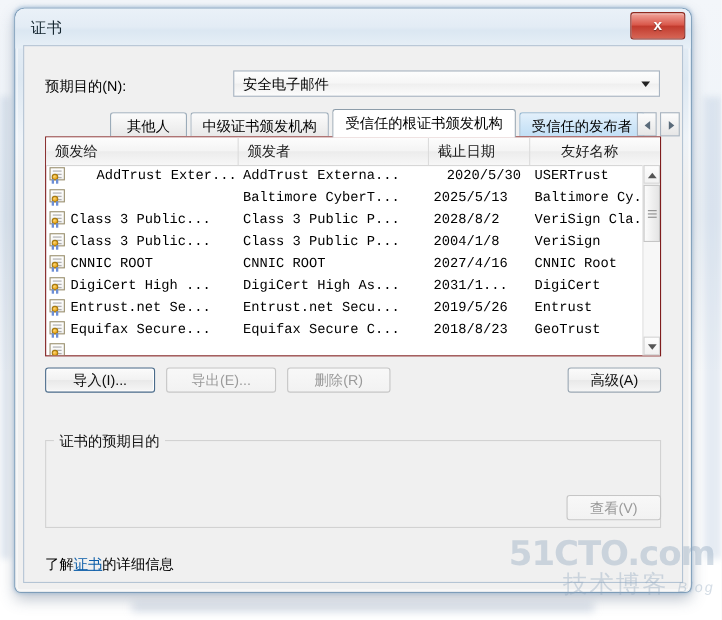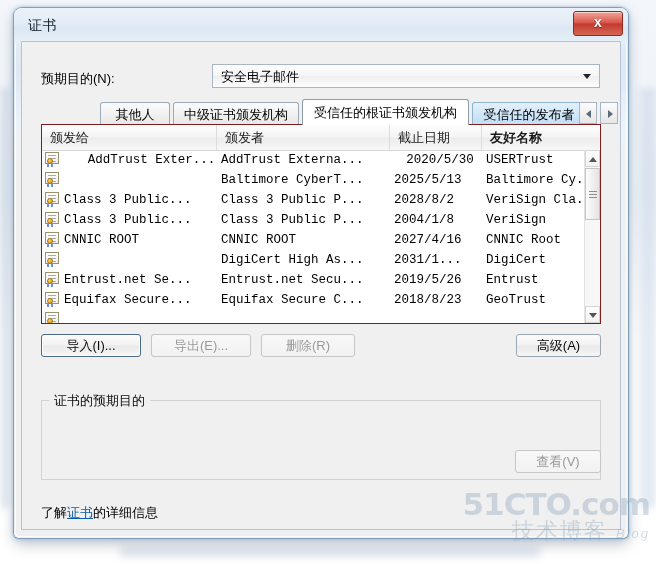--- a/index.html
+++ b/index.html
@@ -492,38 +492,38 @@
     <div id="purpose-label">预期目的(N):</div>
     <div id="purpose-combo">
       <span id="purpose-value">安全电子邮件</span>
       <span id="purpose-arrow"></span>
     </div>
 
     <div id="tabstrip">
       <div class="tab" style="left: 0px; width: 70px; text-align: left; margin-top: 31px;"><span>个人</span></div>
         <div class="tab" style="left: 59px; width: 70px; text-align: center;"><span>其他人</span></div>
         <div class="tab" style="left: 132px; width: 126px; text-align: center;"><span>中级证书颁发机构</span></div>
-        <div class="tab selected" style="left: 261px; width: 167px; text-align: center;"><span>受信任的根证书颁发机构</span></div>
+        <div class="tab selected" style="left: 261px; width: 167px; text-align: center; font-family: Liberation Mono, monospace;"><span>受信任的根证书颁发机构</span></div>
         <div class="tab highlight" style="left: 431px; width: 114px; text-align: center;"><span>受信任的发布者</span></div>
         <div id="tab-nav">
         <div class="tab-arrow left">
             <i></i>
           </div>
         <div class="tab-arrow right">
             <i></i>
           </div>
       </div>
     </div>
 
     <div id="listbox">
       <div id="list-header">
           <div class="col-head" style="left: 0px; width: 175px;">颁发给</div>
           <div class="col-head" style="left: 175px; width: 173px;">颁发者</div>
           <div class="col-head" style="left: 348px; width: 92px;">截止日期</div>
-          <div class="col-head" style="left: 440px; width: 104px; border-right: none; font-weight: bold;">友好名称</div>
+          <div class="col-head" style="left: 460px; width: 104px; border-right: none;">友好名称</div>
         </div>
       <div id="rows">
           <div class="row">
             <div class="cell c0" style="left: 0px; width: 175px; text-align: center;">AddTrust Exter...</div>
             <div class="cell c1" style="left: 179px; width: 173px;">AddTrust Externa...</div>
             <div class="cell c2" style="left: 352px; width: 92px; text-align: center;">2020/5/30</div>
             <div class="cell c3" style="left: 444px; width: 104px;">USERTrust</div>
             <div class="cert-icon">
               <div class="page"></div>
               <div class="seal"></div>
@@ -567,20 +567,21 @@
             <div class="cell c1" style="left: 179px; width: 173px;">CNNIC ROOT</div>
             <div class="cell c2" style="left: 352px; width: 92px;">2027/4/16</div>
             <div class="cell c3" style="left: 444px; width: 104px;">CNNIC Root</div>
             <div class="cert-icon">
               <div class="page"></div>
               <div class="seal"></div>
               <div class="ribbon"></div>
             </div>
           </div>
           <div class="row">
+            <div class="cell c0" style="left: 0px; width: 175px;">DigiCert High ...</div>
             <div class="cell c1" style="left: 179px; width: 173px;">DigiCert High As...</div>
             <div class="cell c2" style="left: 352px; width: 92px;">2031/1...</div>
             <div class="cell c3" style="left: 444px; width: 104px;">DigiCert</div>
             <div class="cert-icon">
               <div class="page"></div>
               <div class="seal"></div>
               <div class="ribbon"></div>
             </div>
           </div>
           <div class="row">

